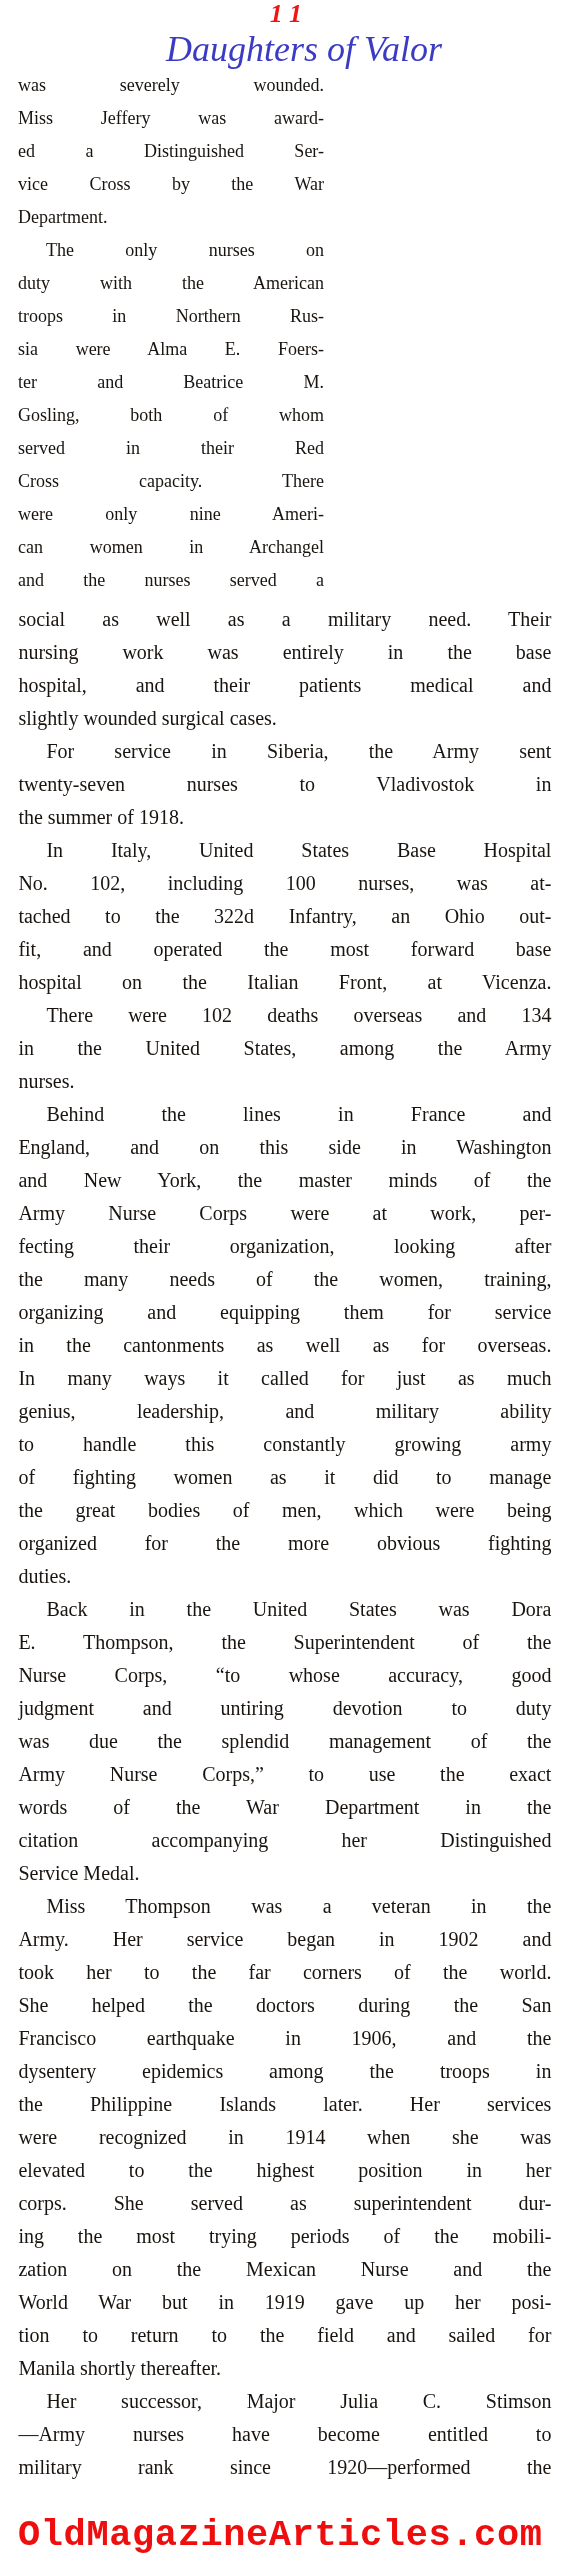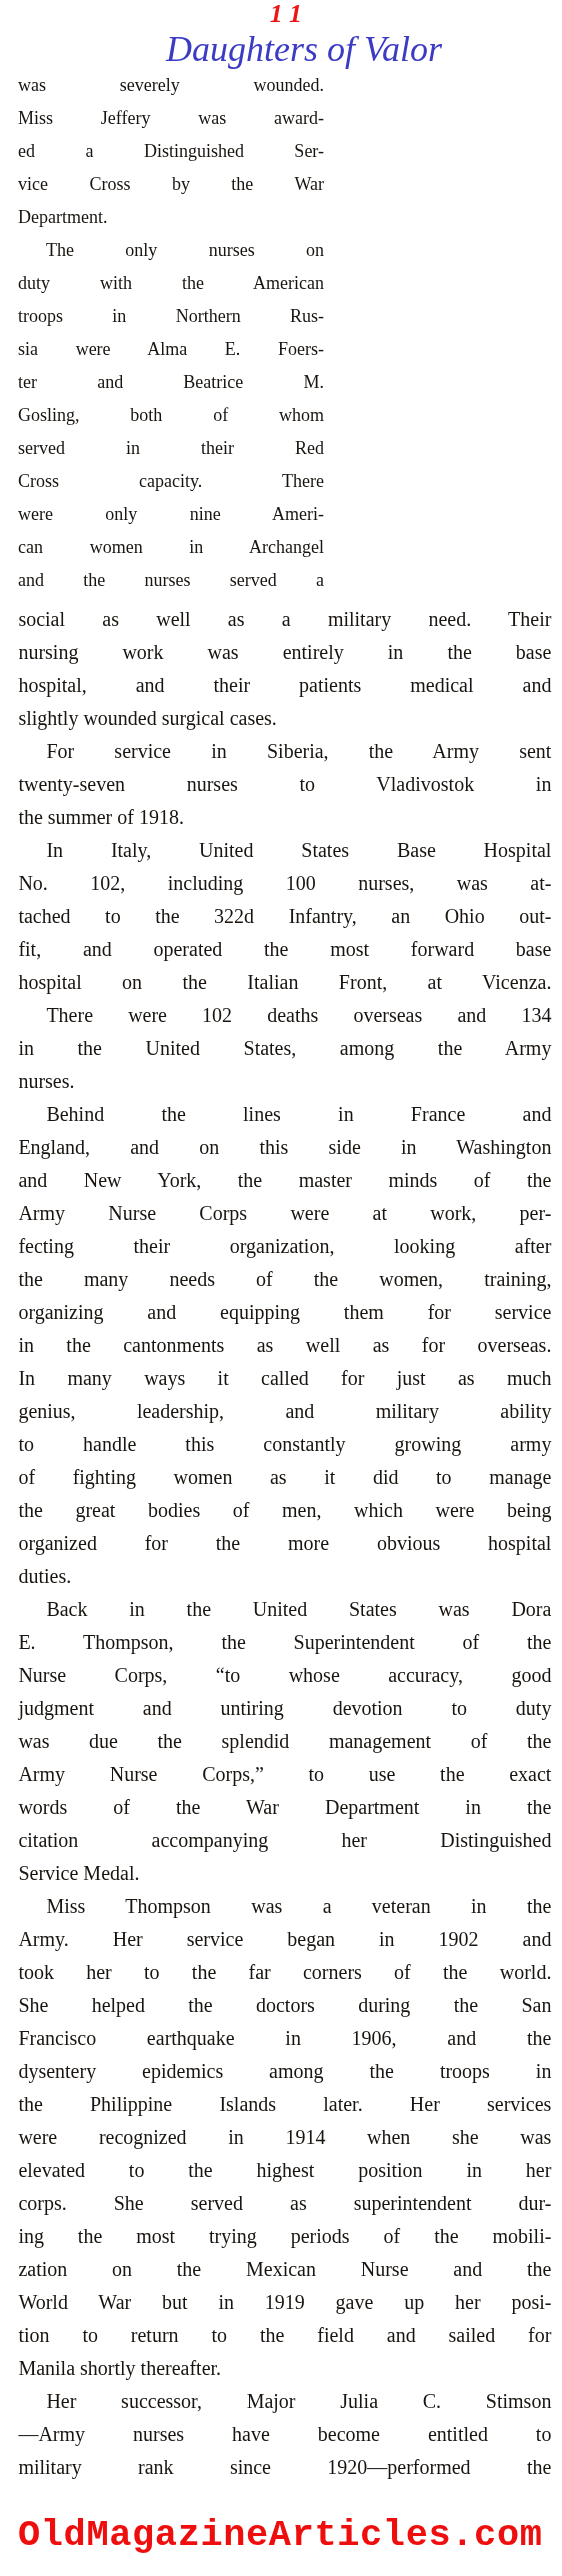--- a/index.html
+++ b/index.html
@@ -116,21 +116,21 @@
     <div class="ln j">Army Nurse Corps were at work, per-</div>
     <div class="ln j">fecting their organization, looking after</div>
     <div class="ln j">the many needs of the women, training,</div>
     <div class="ln j">organizing and equipping them for service</div>
     <div class="ln j">in the cantonments as well as for overseas.</div>
     <div class="ln j">In many ways it called for just as much</div>
     <div class="ln j">genius, leadership, and military ability</div>
     <div class="ln j">to handle this constantly growing army</div>
     <div class="ln j">of fighting women as it did to manage</div>
     <div class="ln j">the great bodies of men, which were being</div>
-    <div class="ln j">organized for the more obvious hospital</div>
+    <div class="ln j">organized for the more obvious fighting</div>
     <div class="ln">duties.</div>
     <div class="ln j in">Back in the United States was Dora</div>
     <div class="ln j">E. Thompson, the Superintendent of the</div>
     <div class="ln j">Nurse Corps, “to whose accuracy, good</div>
     <div class="ln j">judgment and untiring devotion to duty</div>
     <div class="ln j">was due the splendid management of the</div>
     <div class="ln j">Army Nurse Corps,” to use the exact</div>
     <div class="ln j">words of the War Department in the</div>
     <div class="ln j">citation accompanying her Distinguished</div>
     <div class="ln">Service Medal.</div>

